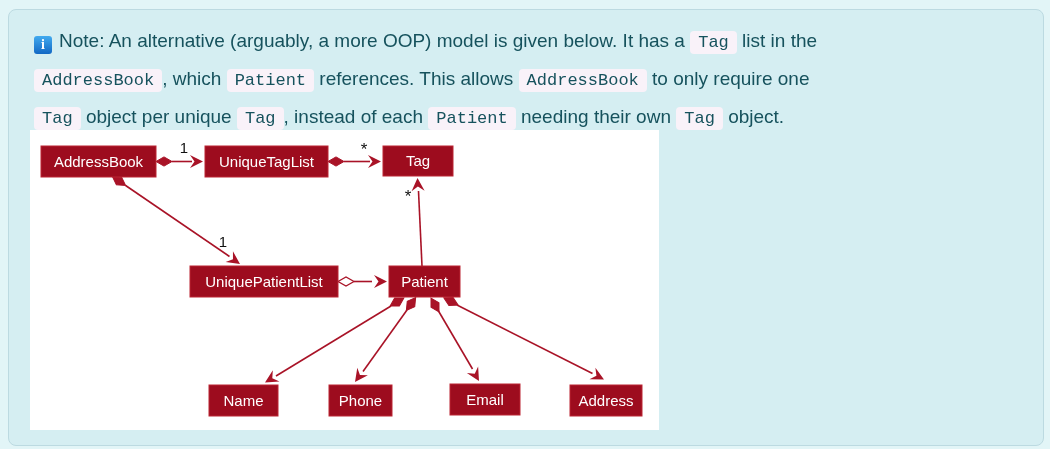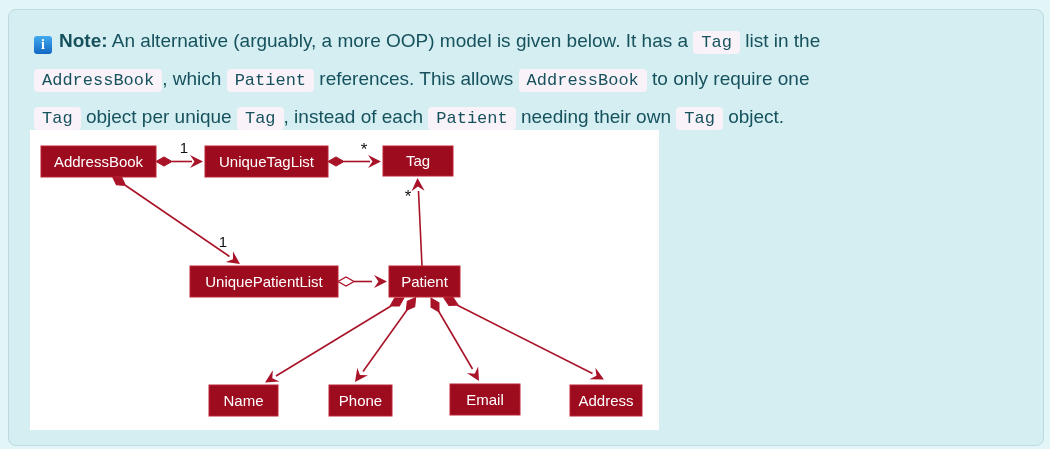--- a/index.html
+++ b/index.html
@@ -16,21 +16,21 @@
     box-sizing:border-box;
     background:#d5eef2;
     border:1px solid #bcdae1;
     border-radius:8px;
   }
   .note-text{
     position:absolute;left:25px;top:13px;right:22px;
     font-size:19px;line-height:36px;
     color:#16525d;
   }
-  .note-text strong{font-weight:700;}
+  .note-text strong{font-weight:400;}
   .info-icon{
     display:inline-block;
     width:18px;height:18px;
     border-radius:3px;
     background:linear-gradient(#41aaef,#1268c4);
     color:#ffffff;
     font-family:"Liberation Serif",serif;
     font-weight:bold;
     font-size:14px;line-height:18px;
     text-align:center;

